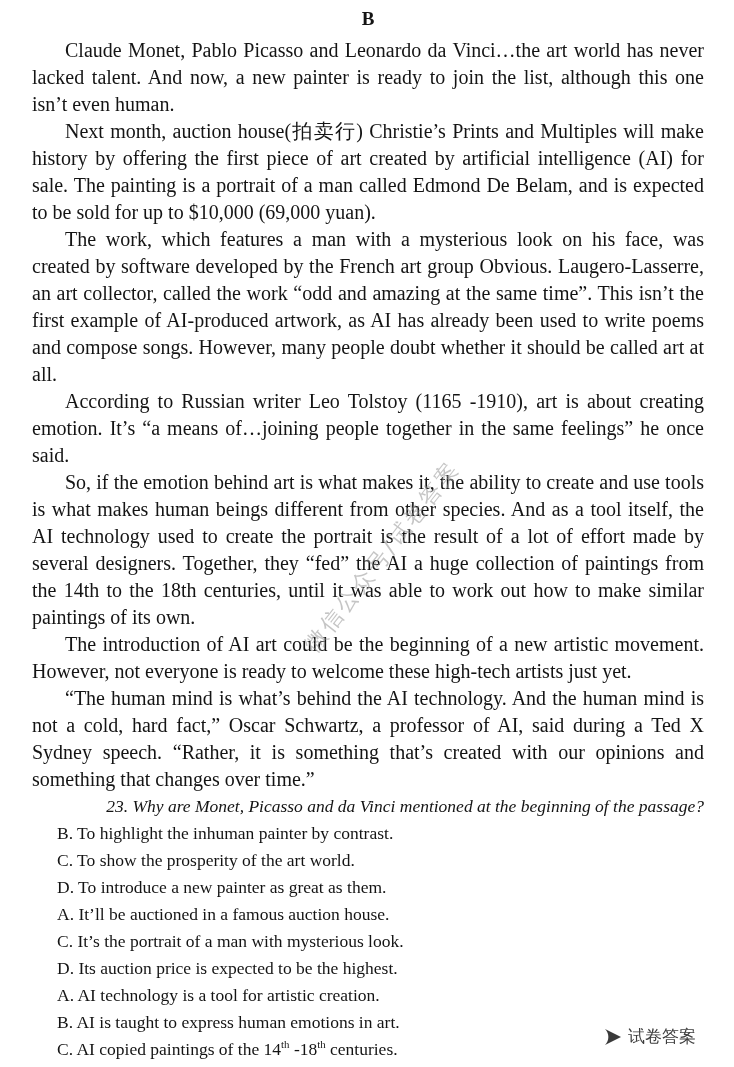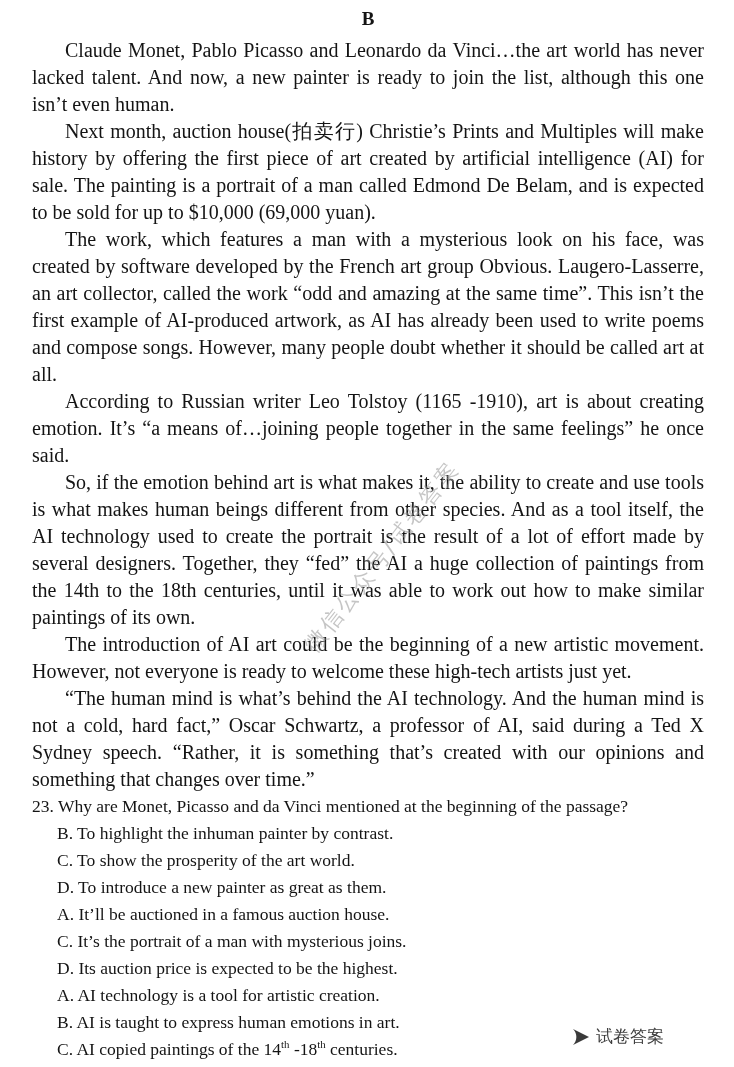--- a/index.html
+++ b/index.html
@@ -27,21 +27,22 @@
     font-size: 20px;
     line-height: 27px;
     text-align: justify;
     text-indent: 33px;
   }
   .questions {
     font-size: 17.5px;
     line-height: 27px;
   }
   .question .stem {
-    text-align: left;
+    text-align: right;
+    font-style: italic;
   }
   .question .option {
     padding-left: 25px;
   }
   sup {
     font-size: 0.62em;
     vertical-align: super;
     line-height: 0;
   }
   .watermark-diagonal {
@@ -53,21 +54,21 @@
     white-space: nowrap;
     font-size: 22px;
     letter-spacing: 3px;
     color: rgba(150, 150, 150, 0.55);
     font-family: "DejaVu Sans", "Liberation Sans", sans-serif;
     pointer-events: none;
     z-index: 5;
   }
   .watermark-bottom {
     position: absolute;
-    left: 571px;
+    left: 603px;
     top: 1025px;
     display: flex;
     align-items: center;
     gap: 5px;
     color: #3d3d3d;
     font-size: 17px;
     font-family: "DejaVu Sans", "Liberation Sans", sans-serif;
     z-index: 5;
   }
   .watermark-bottom .logo {
@@ -96,21 +97,21 @@
 
     <div class="question">
       <div class="stem">23. Why are Monet, Picasso and da Vinci mentioned at the beginning of the passage?</div>
       <div class="option">B. To highlight the inhuman painter by contrast.</div>
       <div class="option">C. To show the prosperity of the art world.</div>
       <div class="option">D. To introduce a new painter as great as them.</div>
     </div>
 
     <div class="question">
       <div class="option">A. It’ll be auctioned in a famous auction house.</div>
-      <div class="option">C. It’s the portrait of a man with mysterious joins.</div>
+      <div class="option">C. It’s the portrait of a man with mysterious look.</div>
       <div class="option">D. Its auction price is expected to be the highest.</div>
     </div>
 
     <div class="question">
       <div class="option">A. AI technology is a tool for artistic creation.</div>
       <div class="option">B. AI is taught to express human emotions in art.</div>
       <div class="option"><span>C. AI copied paintings of the 14</span><sup>th</sup><span> -18</span><sup>th</sup><span> centuries.</span></div>
       <div class="option">D. AI art joins people together in the same feelings.</div>
     </div>
 

